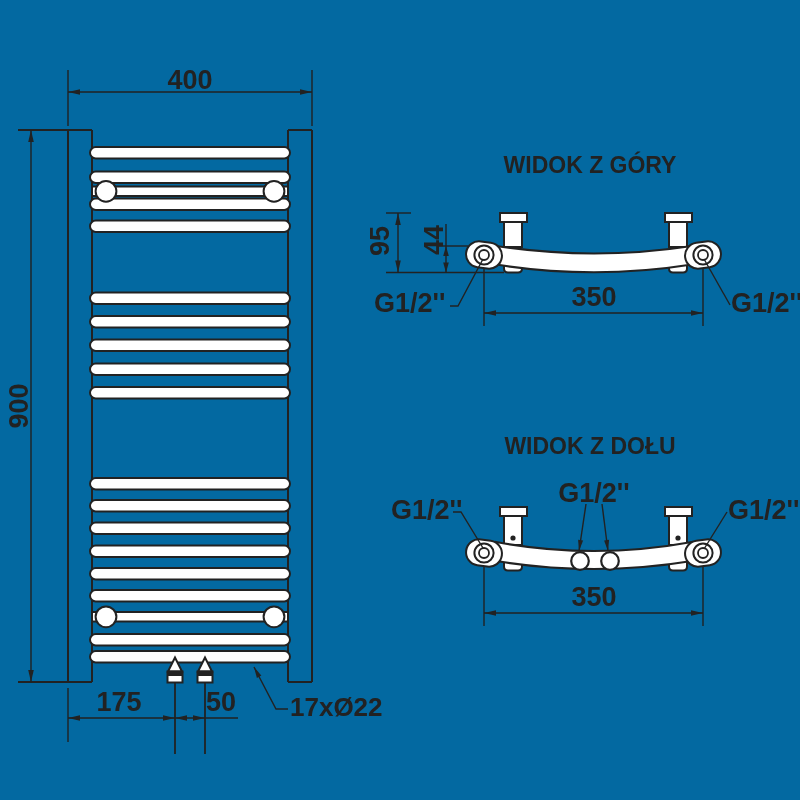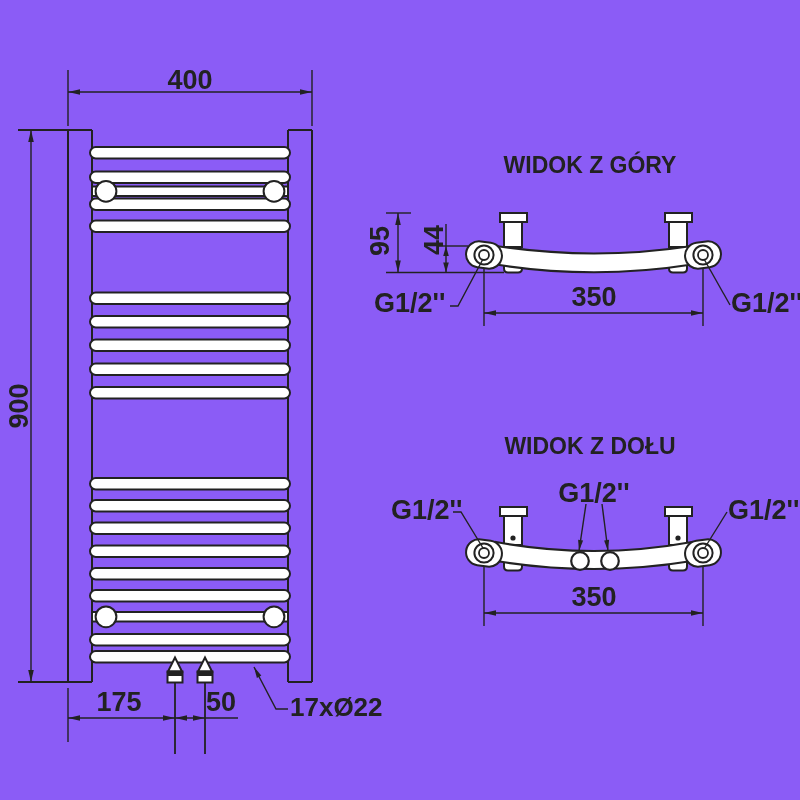--- a/index.html
+++ b/index.html
@@ -1,16 +1,16 @@
 <!DOCTYPE html>
 <html><head>
 <meta charset="utf-8">
 <style>
   html,body{margin:0;padding:0;background:#ffffff;}
-  .canvas{width:800px;height:800px;position:relative;background:#8b5cf6;}
+  .canvas{width:800px;height:800px;position:relative;background:#0369a1;}
   svg{display:block;}
   text{font-family:"Liberation Sans","DejaVu Sans",sans-serif;font-weight:700;fill:#222222;}
   .t27{font-size:27px;}
   .t26{font-size:26px;}
   .t23{font-size:23px;}
   .ol{stroke:#222222;stroke-width:2;fill:none;}
   .olf{stroke:#222222;stroke-width:2;fill:#ffffff;}
   .band{stroke:#222222;stroke-width:2.2;fill:#ffffff;}
   .dim{stroke:#222222;stroke-width:1.4;fill:none;}
   .pipe{stroke:#222222;stroke-width:1.8;fill:none;}

